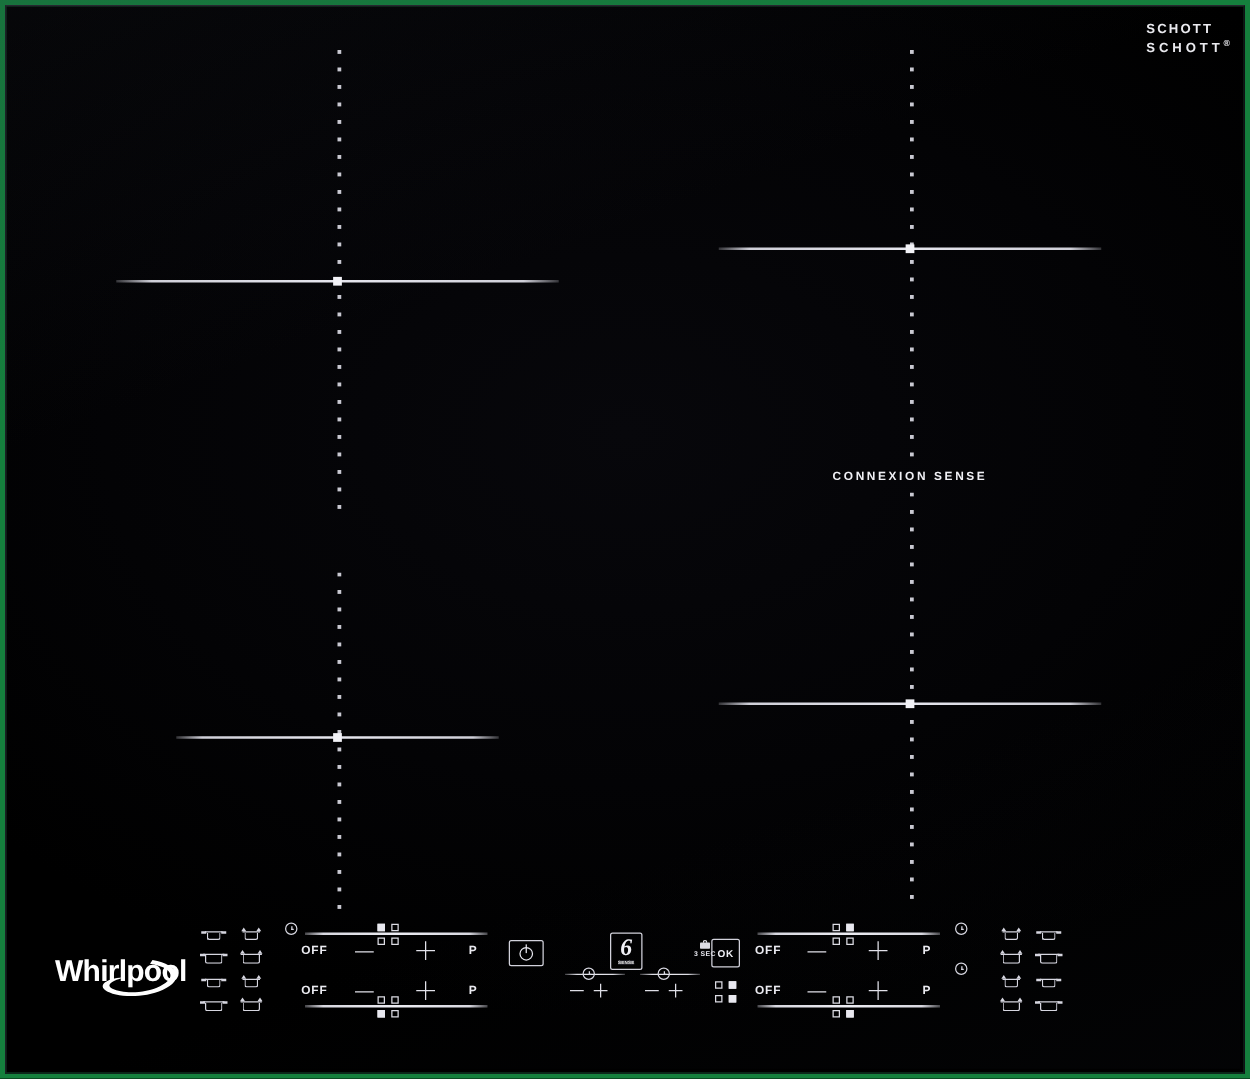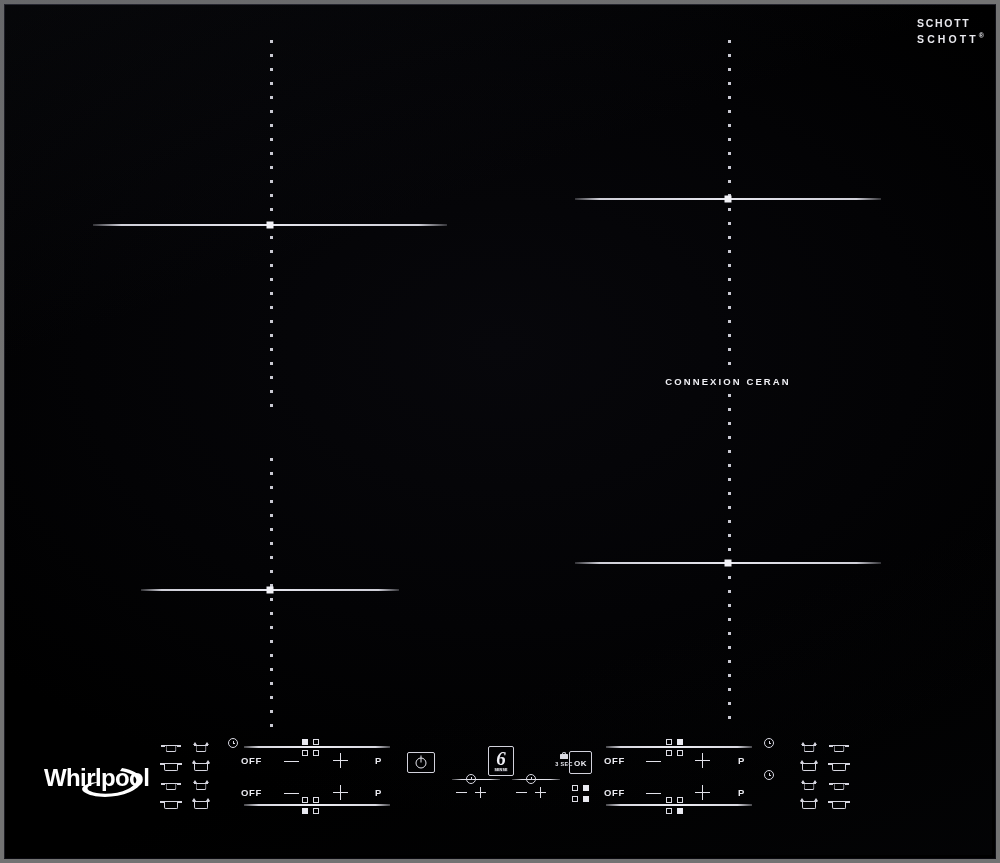--- a/index.html
+++ b/index.html
@@ -11,21 +11,21 @@
     width: 1000px;
     height: 863px;
     font-family: "Liberation Sans", sans-serif;
     overflow: hidden;
   }
 
   #hob {
     position: relative;
     width: 1000px;
     height: 863px;
-    background: #737373;
+    background: #15803d;
     overflow: hidden;
   }
 
   
   .glass {
     position: absolute;
     left: 4px;
     top: 4px;
     width: 992px;
     height: 855px;
@@ -404,21 +404,21 @@
     <div class="hline" style="left:270px; top:590px; width:258px;"></div>
     <div class="center-dot" style="left:270px; top:590px;"></div>
   </div>
 
   <div class="zone" style="left:0px; top:0px; width:1000px; height:863px; pointer-events:none;">
     <div class="vline" style="left:728px; top:40px; height:330px; transform:none;"></div>
     <div class="hline" style="left:728px; top:199px; width:306px;"></div>
     <div class="center-dot" style="left:728px; top:199px;"></div>
   </div>
 
-  <div class="connexion-label" style="left:728px; top:376px; transform:translateX(-50%);">CONNEXION CERAN</div>
+  <div class="connexion-label" style="left:728px; top:376px; transform:translateX(-50%);">CONNEXION SENSE</div>
 
   <div class="zone" style="left:0px; top:0px; width:1000px; height:863px; pointer-events:none;">
     <div class="vline" style="left:728px; top:394px; height:334px; transform:none;"></div>
     <div class="hline" style="left:728px; top:563px; width:306px;"></div>
     <div class="center-dot" style="left:728px; top:563px;"></div>
   </div>
 
   <div class="wp-logo">
     <div class="wp-text">Whirlpool</div>
     <svg width="132" height="40" viewBox="0 0 132 40">

